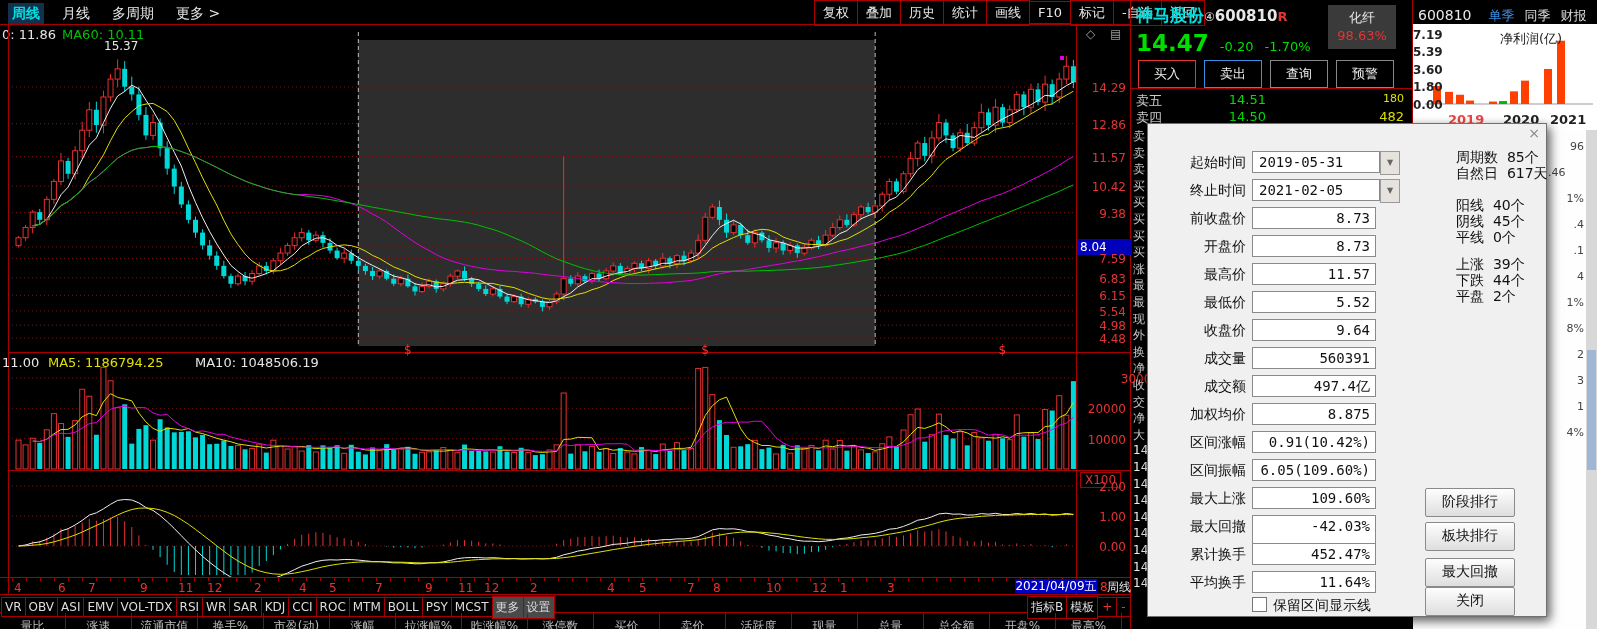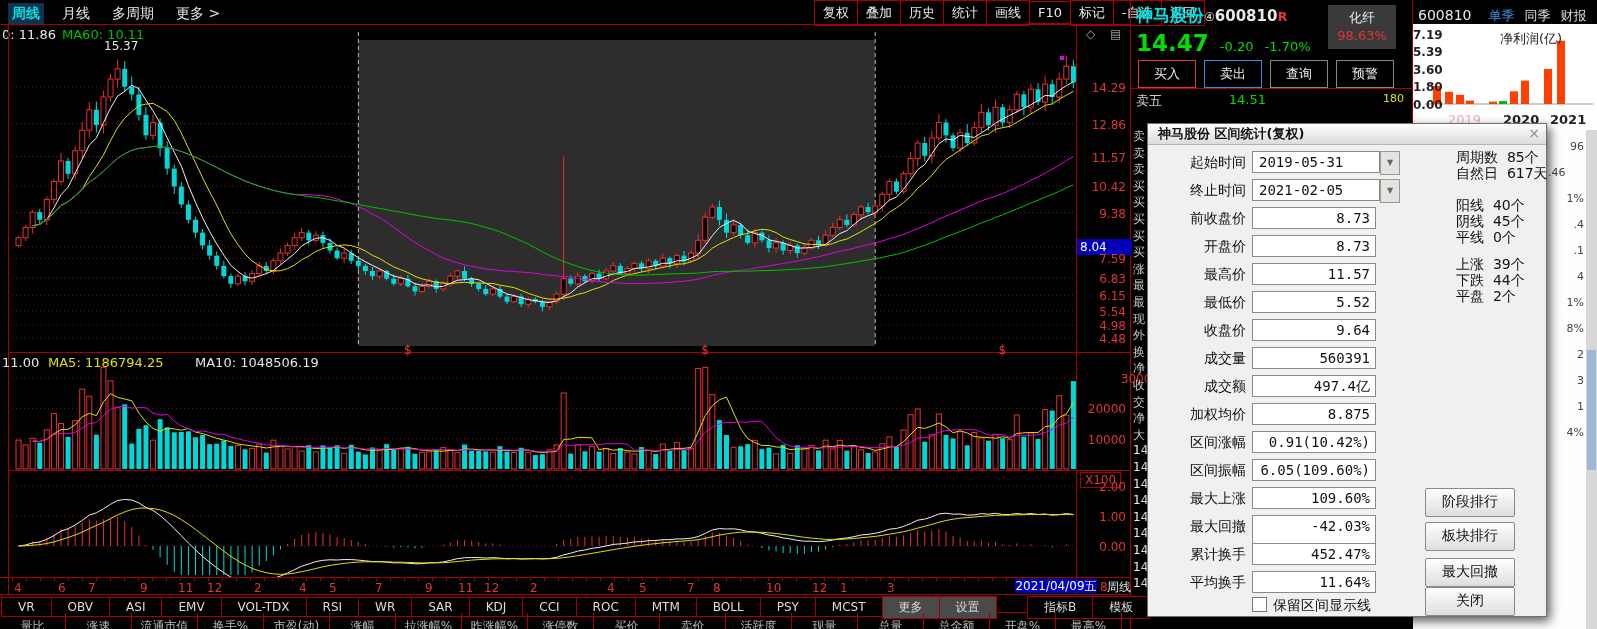--- a/index.html
+++ b/index.html
@@ -10,21 +10,21 @@
   .t13{font-size:13px;line-height:1}
   .red{color:#e43434}
   .white{color:#e8e8e8}
   .cyan{color:#00e0e0}
   .green{color:#00dd00}
   .yellow{color:#e0e000}
   .magenta{color:#e5e5e5}
   .toolbtn{display:inline-block;border:1px solid #a80000;color:#e8e8e8;font-size:13px;
     padding:3px 8px;margin-left:-1px;background:#000}
   .tab{display:inline-block;border:1px solid #a80000;color:#ddd;font-size:12px;
-    padding:2px 16px;margin-left:-1px;background:#000}
+    padding:2px 3px;margin-left:-1px;background:#000}
   .statcell{display:inline-block;border-right:1px solid #a80000;color:#bbb;font-size:12px;
     width:65px;text-align:center;height:17px;line-height:26px;overflow:hidden;vertical-align:top}
   .axis-lab{position:absolute;color:#e43434;font-size:12px;text-align:right;width:46px}
   .dlg{position:absolute;background:#f0f0f0;border:1px solid #707070;
     box-shadow:3px 4px 10px rgba(0,0,0,.65);z-index:50}
   .dlg-title{position:absolute;left:0;top:0;right:0;height:20px;background:linear-gradient(#fdfdfd,#dcdcdc);
     border-bottom:1px solid #b5b5b5;color:#111;font-weight:bold;font-size:13px;line-height:20px;padding-left:10px}
   .dlg-label{position:absolute;color:#111;font-size:14px;text-align:right;width:80px}
   .dlg-box{position:absolute;background:#fff;border:1px solid #8a8a8a;color:#111;
     font-family:"DejaVu Sans Mono","Liberation Mono",monospace;font-size:14px;text-align:right;
@@ -821,20 +821,25 @@
   <div class="t13" style="color:#e43434;margin-top:5px">98.63%</div>
 </div>
 <div class="abs" id="trade-buttons" style="left:1138px;top:60px"><div style="display: inline-block; border: 1px solid rgb(228, 52, 52); color: rgb(238, 238, 238); font-size: 13px; width: 56px; text-align: center; padding: 4px 0px; margin-right: 8px;">买入</div><div style="display: inline-block; border: 1px solid rgb(59, 141, 222); color: rgb(238, 238, 238); font-size: 13px; width: 56px; text-align: center; padding: 4px 0px; margin-right: 8px;">卖出</div><div style="display: inline-block; border: 1px solid rgb(136, 136, 136); color: rgb(238, 238, 238); font-size: 13px; width: 56px; text-align: center; padding: 4px 0px; margin-right: 8px;">查询</div><div style="display: inline-block; border: 1px solid rgb(136, 136, 136); color: rgb(238, 238, 238); font-size: 13px; width: 56px; text-align: center; padding: 4px 0px; margin-right: 8px;">预警</div></div>
 <div class="rl" style="left:1131px;top:88px;width:281px;height:1px"></div>
 <div class="abs" id="ask-rows" style="left:1136px;top:92px;width:272px">
     <div style="position: relative; height: 17px;">
       <div style="position: absolute; left: 0px; color: rgb(204, 204, 204); font-size: 13px;">卖五</div>
       <div style="position: absolute; left: 70px; width: 60px; text-align: right; color: rgb(0, 221, 0); font-size: 13px;">14.51</div>
       <div style="position: absolute; right: 4px; color: rgb(224, 224, 0); font-size: 11px;">180</div>
     </div>
+    <div style="position: relative; height: 17px;">
+      <div style="position: absolute; left: 0px; color: rgb(204, 204, 204); font-size: 13px;">卖四</div>
+      <div style="position: absolute; left: 70px; width: 60px; text-align: right; color: rgb(0, 221, 0); font-size: 13px;">14.50</div>
+      <div style="position: absolute; right: 4px; color: rgb(224, 224, 0); font-size: 13px;">482</div>
+    </div>
   </div>
 
 <div class="rl" style="left:1412px;top:0px;width:1px;height:130px"></div>
 <div class="abs" style="left:1418px;top:5px;white-space:nowrap">
   <span class="white" style="font-size:14px">600810</span>
   <span id="mini-tabs" style="margin-left:12px"><span style="font-size: 13px; margin-right: 10px; color: rgb(59, 141, 222);">单季</span><span style="font-size: 13px; margin-right: 10px; color: rgb(221, 221, 221);">同季</span><span style="font-size: 13px; margin-right: 10px; color: rgb(221, 221, 221);">财报</span><span style="font-size: 13px; margin-right: 10px; color: rgb(221, 221, 221);">更多..</span></span>
 </div>
 <div class="abs" style="left:1413px;top:24px;width:184px;height:106px;background:#fff"></div>
 <svg id="mini-chart" class="abs" style="left:1413px;top:24px" width="184" height="106">
     <line x1="12" x2="180" y1="80" y2="80" stroke="#999"></line>
@@ -851,21 +856,21 @@
   </svg>
 <div class="abs" style="left:1500px;top:30px;color:#222;font-size:13px">净利润(亿)</div>
 <div id="mini-yticks">
     <div style="position: absolute; left: 1413px; top: 28px; color: rgb(34, 34, 34); font-size: 12px; font-weight: bold;">7.19</div>
     <div style="position: absolute; left: 1413px; top: 45.4px; color: rgb(34, 34, 34); font-size: 12px; font-weight: bold;">5.39</div>
     <div style="position: absolute; left: 1413px; top: 62.8px; color: rgb(34, 34, 34); font-size: 12px; font-weight: bold;">3.60</div>
     <div style="position: absolute; left: 1413px; top: 80.2px; color: rgb(34, 34, 34); font-size: 12px; font-weight: bold;">1.80</div>
     <div style="position: absolute; left: 1413px; top: 97.6px; color: rgb(34, 34, 34); font-size: 12px; font-weight: bold;">0.00</div>
   </div>
 <div id="mini-xticks">
-    <div style="position: absolute; left: 1448px; top: 112px; color: #f9a8d4; font-size: 13px; font-weight: normal;">2019</div>
+    <div style="position: absolute; left: 1448px; top: 112px; color: #ef4444; font-size: 13px; font-weight: bold;">2019</div>
     <div style="position: absolute; left: 1503px; top: 112px; color: rgb(34, 34, 34); font-size: 13px; font-weight: bold;">2020</div>
     <div style="position: absolute; left: 1550px; top: 112px; color: rgb(34, 34, 34); font-size: 13px; font-weight: bold;">2021</div>
   </div>
 
 <div class="abs" style="left:1413px;top:130px;width:184px;height:499px;background:#fefefe"></div>
 <div id="right-strip">
     <div style="position: absolute; left: 1548px; top: 140px; width: 36px; text-align: right; color: rgb(68, 68, 68); font-size: 11px; z-index: 5;">96</div>
     <div style="position: absolute; left: 1548px; top: 166px; width: 36px; text-align: left; color: rgb(68, 68, 68); font-size: 11px; z-index: 5;">.46</div>
     <div style="position: absolute; left: 1548px; top: 192px; width: 36px; text-align: right; color: rgb(68, 68, 68); font-size: 11px; z-index: 5;">1%</div>
     <div style="position: absolute; left: 1548px; top: 218px; width: 36px; text-align: right; color: rgb(68, 68, 68); font-size: 11px; z-index: 5;">.4</div>
@@ -907,21 +912,20 @@
     <div style="position: absolute; left: 1133px; top: 476.6px; font-size: 12px; color: rgb(238, 238, 238); z-index: 1;">14:</div>
     <div style="position: absolute; left: 1133px; top: 493.2px; font-size: 12px; color: rgb(238, 238, 238); z-index: 1;">14:</div>
     <div style="position: absolute; left: 1133px; top: 509.8px; font-size: 12px; color: rgb(238, 238, 238); z-index: 1;">14:</div>
     <div style="position: absolute; left: 1133px; top: 526.4px; font-size: 12px; color: rgb(238, 238, 238); z-index: 1;">14:</div>
     <div style="position: absolute; left: 1133px; top: 543px; font-size: 12px; color: rgb(238, 238, 238); z-index: 1;">14:</div>
     <div style="position: absolute; left: 1133px; top: 559.6px; font-size: 12px; color: rgb(238, 238, 238); z-index: 1;">14:</div>
     <div style="position: absolute; left: 1133px; top: 576.2px; font-size: 12px; color: rgb(238, 238, 238); z-index: 1;">14:</div>
   </div>
 
 <div class="dlg" id="dialog" style="left:1147px;top:123px;width:398px;height:492px">
-  <div class="dlg-title">神马股份 区间统计(复权)</div>
   <div style="position:absolute;right:6px;top:1px;color:#888;font-size:14px;cursor:default">×</div>
   <div id="dlg-rows">
       <div class="dlg-label" style="left: 18px; top: 30px;">起始时间</div>
       <div class="dlg-box" style="left: 104px; top: 27px; width: 128px; height: 22px; text-align: left; padding-left: 6px;">2019-05-31</div>
       <div class="drop" style="left: 232px; top: 27px; height: 22px; line-height: 22px;">▼</div>
       <div class="dlg-label" style="left: 18px; top: 58px;">终止时间</div>
       <div class="dlg-box" style="left: 104px; top: 55px; width: 128px; height: 22px; text-align: left; padding-left: 6px;">2021-02-05</div>
       <div class="drop" style="left: 232px; top: 55px; height: 22px; line-height: 22px;">▼</div>
       <div class="dlg-label" style="left: 18px; top: 86px;">前收盘价</div>
       <div class="dlg-box" style="left: 104px; top: 83px; width: 124px; height: 22px;">8.73</div>

